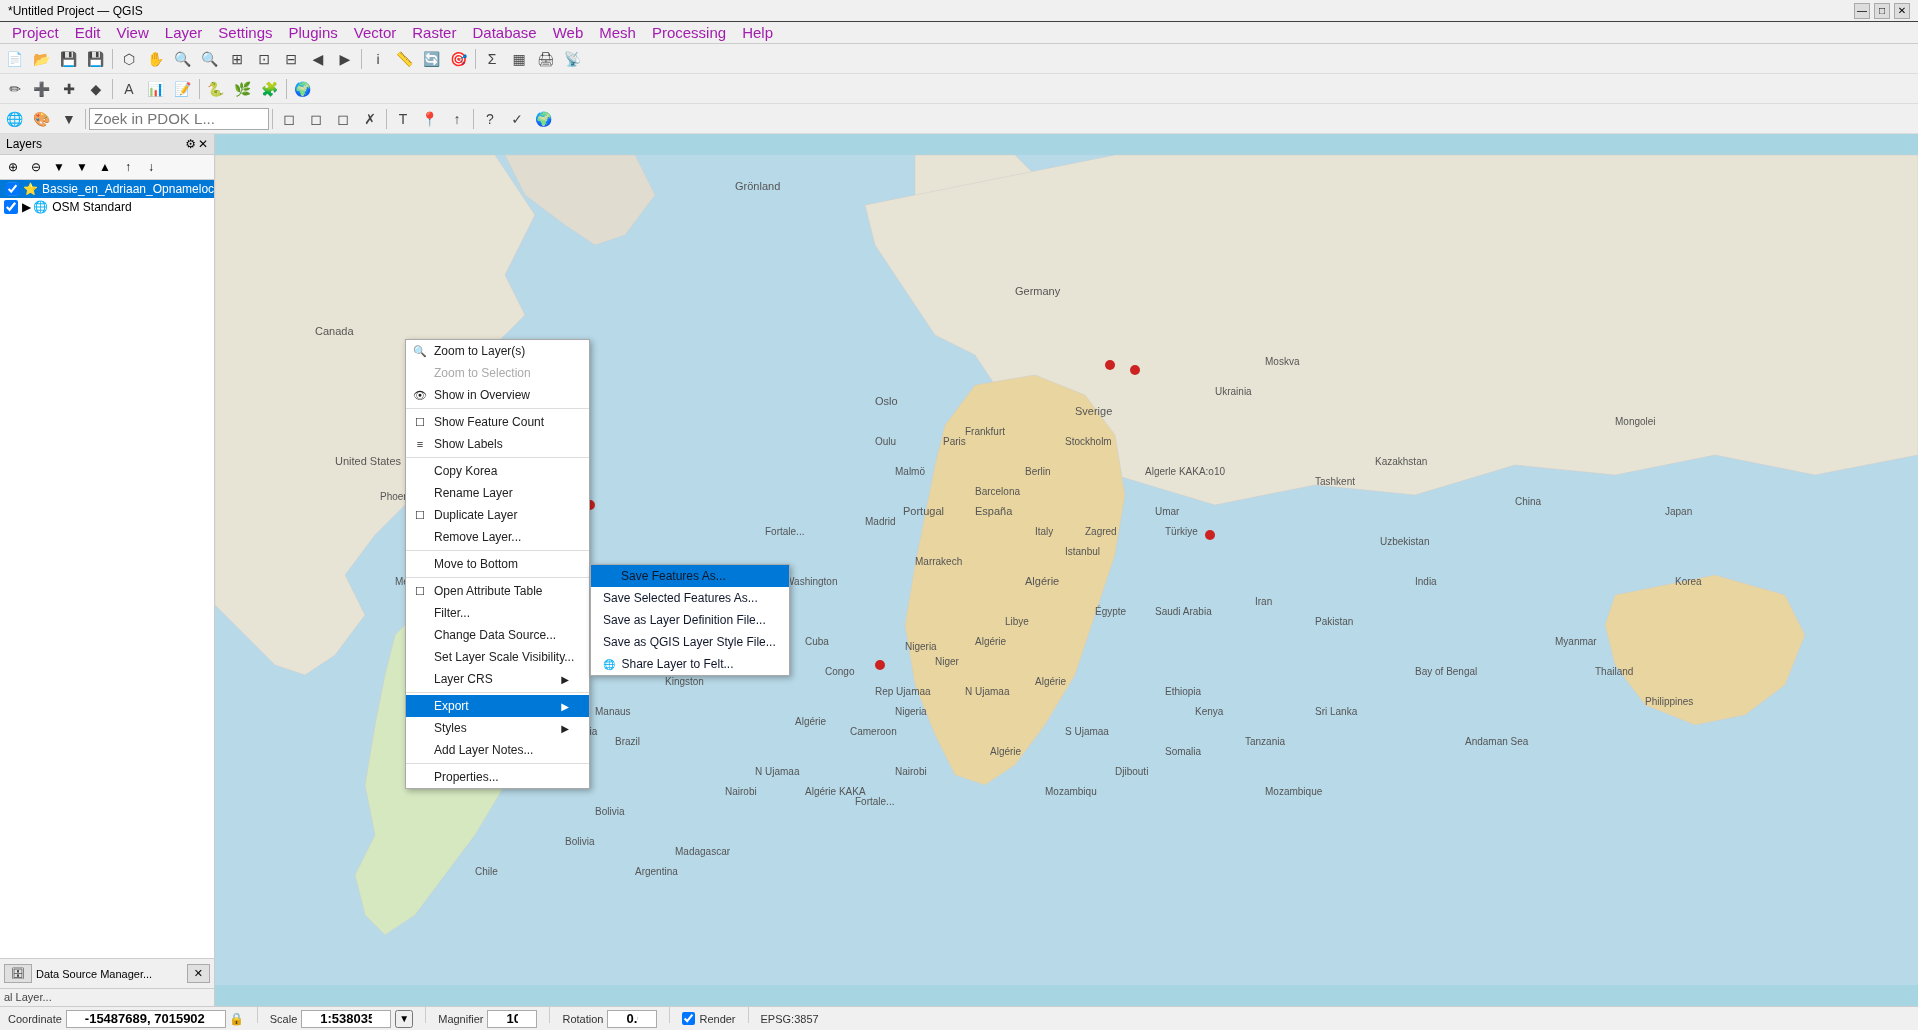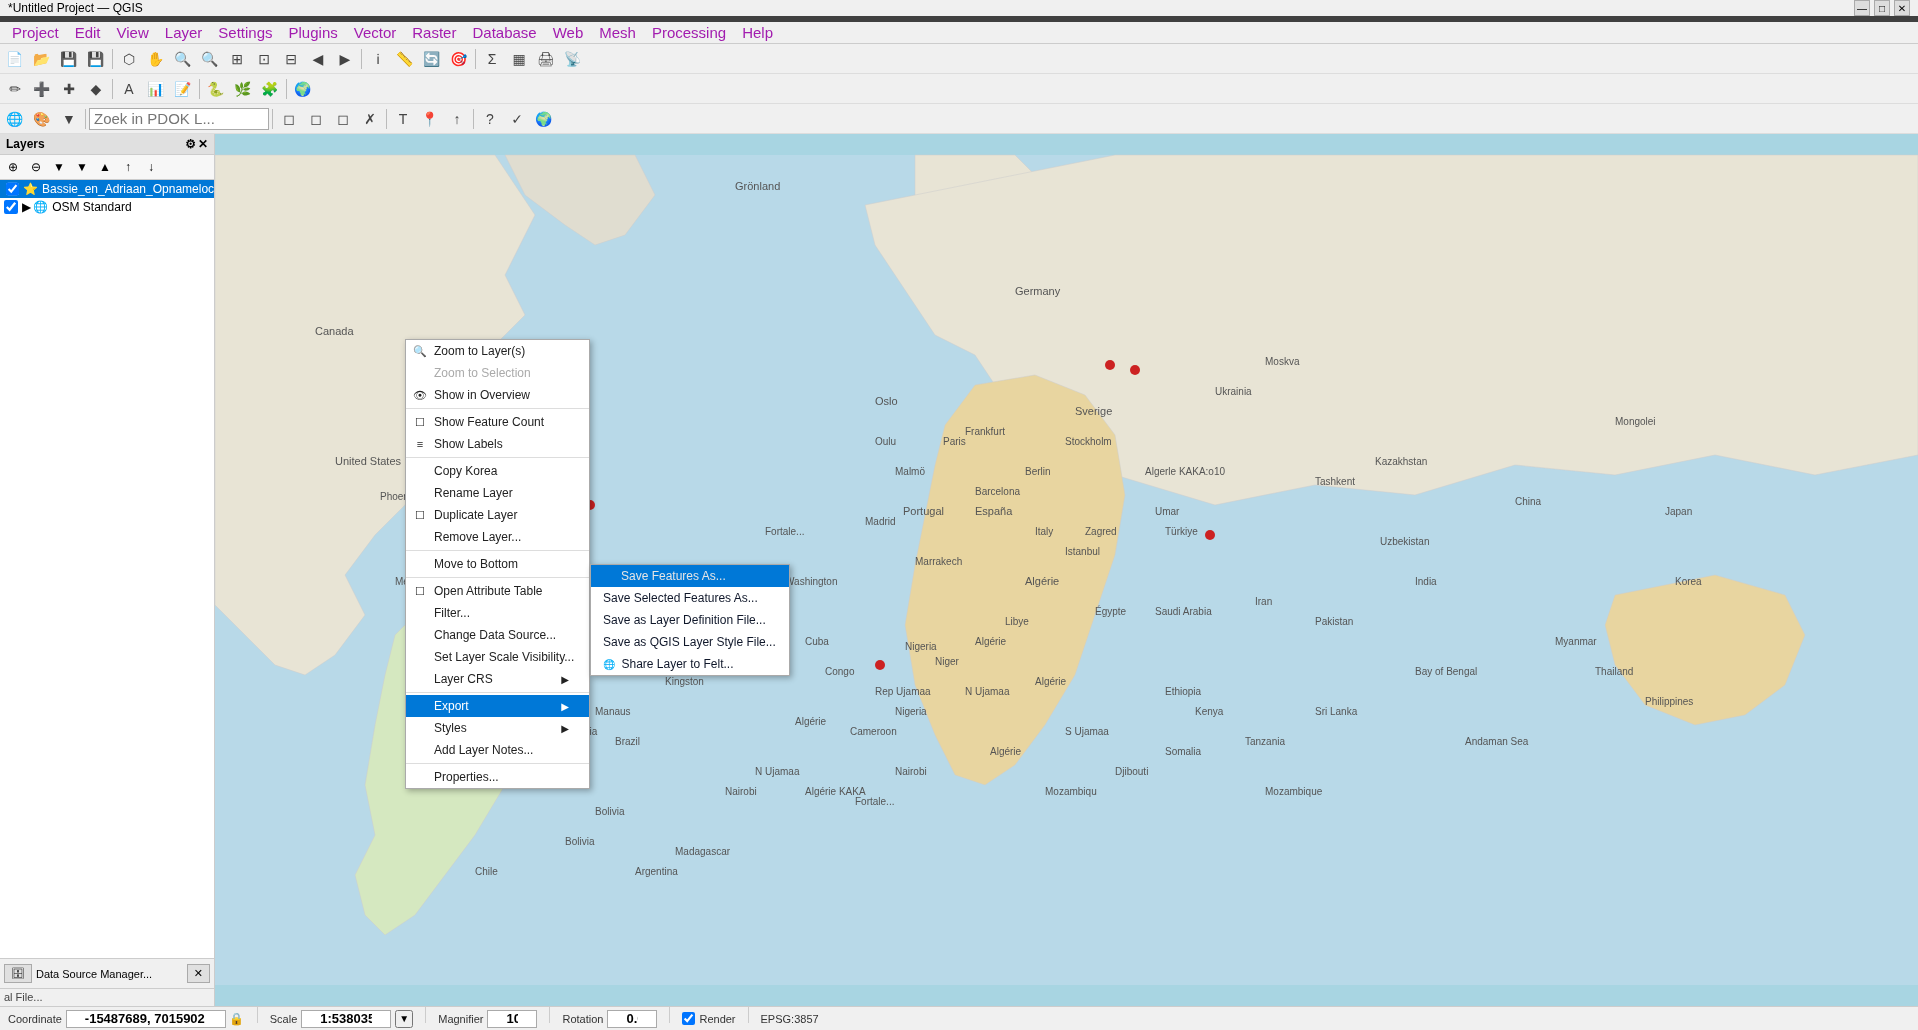--- a/index.html
+++ b/index.html
@@ -5,21 +5,21 @@
     * { margin: 0; padding: 0; box-sizing: border-box; }
     body { font-family: 'Segoe UI', Arial, sans-serif; font-size: 12px; background: #f0f0f0; width: 1918px; height: 1030px; overflow: hidden; position: relative; }
 
     
     #titlebar {
       background: #f0f0f0;
       height: 22px;
       display: flex;
       align-items: center;
       padding: 0 8px;
-      border-bottom: 6px solid #404040;
+      border-bottom: 1px solid #404040;
       justify-content: space-between;
     }
     #titlebar-controls { display: flex; gap: 4px; }
     .title-btn { width: 16px; height: 16px; background: #ddd; border: 1px solid #aaa; font-size: 10px; display: flex; align-items: center; justify-content: center; cursor: pointer; }
 
     
     #menubar {
       background: #f0f0f0;
       height: 22px;
       display: flex;
@@ -69,21 +69,21 @@
     
     #layers-panel {
       flex: 1;
       display: flex;
       flex-direction: column;
     }
     #layers-header {
       background: #e0e0e0;
       padding: 3px 6px;
       font-size: 12px;
-      font-weight: bold;
+      font-weight: normal;
       border-bottom: 1px solid #ccc;
       display: flex;
       align-items: center;
       justify-content: space-between;
     }
     #layers-toolbar {
       display: flex;
       padding: 2px;
       gap: 1px;
       border-bottom: 1px solid #ccc;
@@ -359,21 +359,21 @@
       </div>
     </div>
 
     <div id="bottom-panel" style="border-top:1px solid #ccc; padding:4px;">
       <button class="dsm-btn">🗄</button>
       <span style="font-size:11px;">Data Source Manager...</span>
       <span style="flex:1;"></span>
       <button class="dsm-btn">✕</button>
     </div>
     <div style="height:18px; background:#f0f0f0; border-top:1px solid #ccc; padding: 2px 4px; font-size:11px; color:#444;">
-      <span>al File...</span>
+      <span>al Layer...</span>
     </div>
   </div>
 
   <div id="map-area">
     <svg id="map-canvas" viewBox="0 0 1703 830" xmlns="http://www.w3.org/2000/svg">
 
       <rect width="1703" height="830" fill="#b8d9e8"></rect>
 
       <path d="M 0 0 L 280 0 L 320 60 L 290 120 L 310 160 L 270 200 L 250 260 L 210 300 L 190 350 L 160 380 L 130 420 L 150 460 L 120 500 L 90 520 L 60 510 L 30 480 L 0 450 Z" fill="#e8e4d5" stroke="#ccc" stroke-width="0.5"></path>
 
@@ -568,21 +568,21 @@
         <span>Add Layer Notes...</span>
       </div>
       <div class="ctx-separator"></div>
       <div class="ctx-item">
         <span class="ctx-icon"></span>
         <span>Properties...</span>
       </div>
     </div>
 
     <div id="submenu" style="top: 430px; left: 375px;">
-      <div class="sub-item active-sub" style="background:#0078d7; color:#e5e5e5;padding-left:30px;">
+      <div class="sub-item active-sub" style="background:#0078d7; color:#0f172a;padding-left:30px;">
         <span>Save Features As...</span>
       </div>
       <div class="sub-item">
         <span>Save Selected Features As...</span>
       </div>
       <div class="sub-item">
         <span>Save as Layer Definition File...</span>
       </div>
       <div class="sub-item">
         <span>Save as QGIS Layer Style File...</span>

